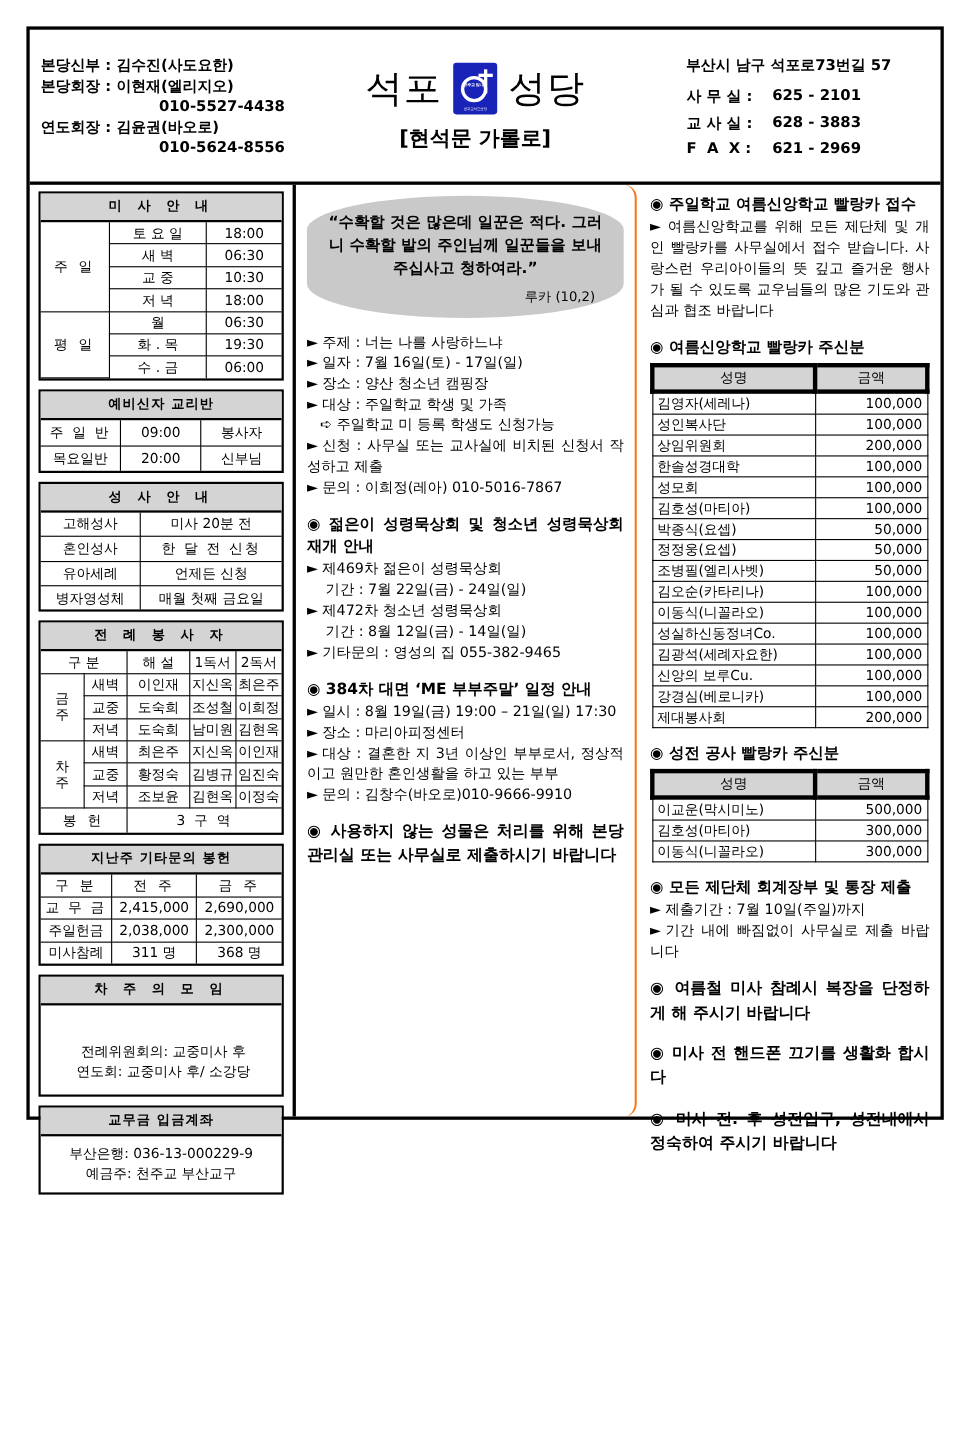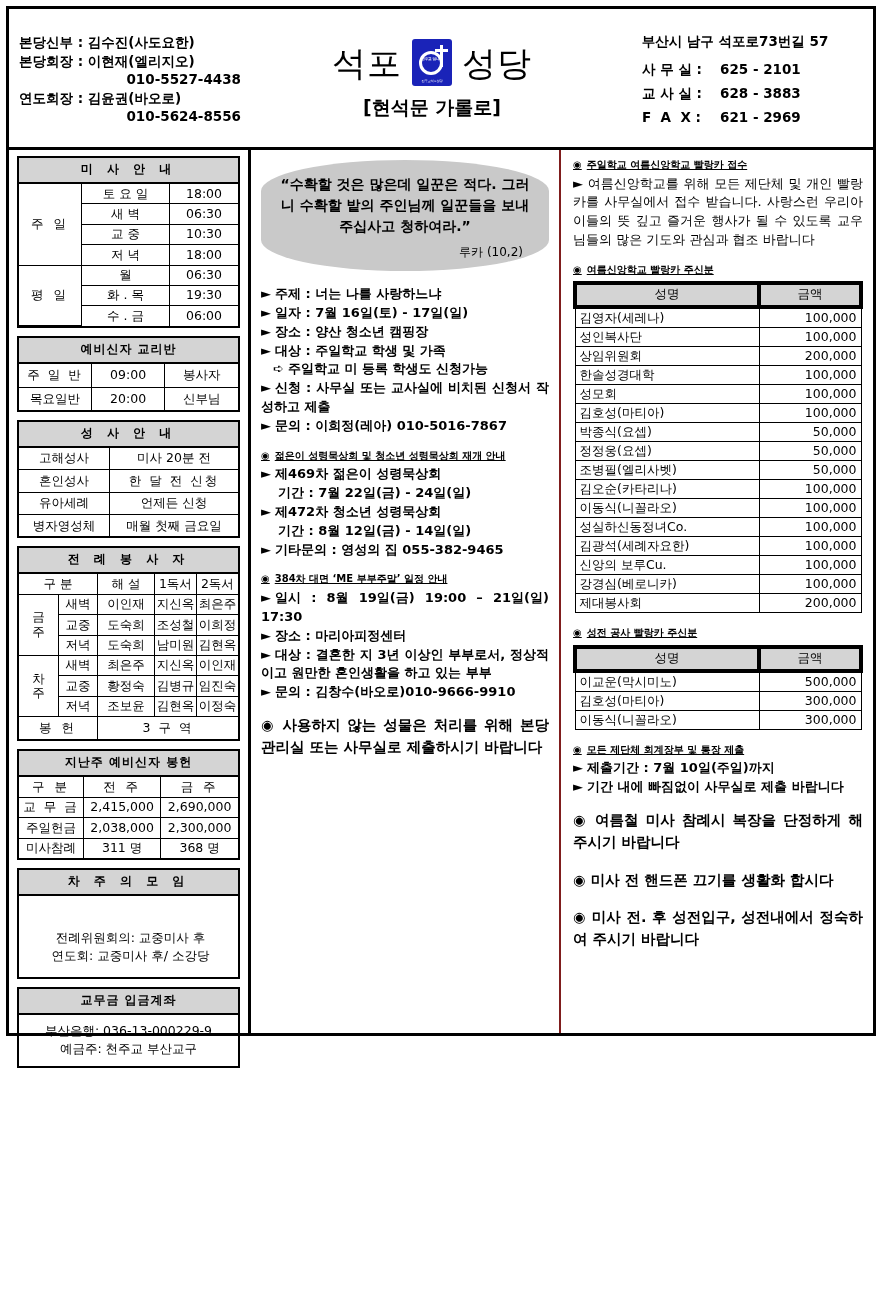--- a/index.html
+++ b/index.html
@@ -5,21 +5,21 @@
   html,body{margin:0;padding:0;background:#fff;}
   body{
     font-family:"DejaVu Sans","Liberation Sans",sans-serif;
     width:882px;height:1315px;
     -webkit-font-smoothing:none;
   }
   .page{
     position:relative;
     width:882px;height:1042px;
     box-sizing:border-box;
-    padding:6px;
+    padding:24px;
   }
   .outer{
     border:3px solid #000;
     width:100%;height:100%;
     box-sizing:border-box;
     display:flex;flex-direction:column;
   }
 
   
   .header{
@@ -121,22 +121,23 @@
   }
   .col-left{
     width:242px;
     box-sizing:border-box;
     border-right:3px solid #000;
     padding:6px 8px 4px 8px;
   }
   .col-mid{
     width:310px;
     box-sizing:border-box;
-    border-right:2px solid #7f1d1d;
+    border-right:2px solid #f97316;
     padding:8px 10px 4px 10px;
+    border-radius:12px;
   }
   .col-right{
     flex:1;
     box-sizing:border-box;
     padding:8px 10px 4px 12px;
   }
 
   
   .box{
     border:2px solid #000;
@@ -200,35 +201,33 @@
     line-height:1.5;
   }
   .verse .ref{
     text-align:right;
     font-size:12px;font-weight:normal;
     margin-top:6px;
     padding-right:10px;
   }
   .sec{margin-bottom:13px;}
   .sec-head{
-    font-size:10px;font-weight:bold;
+    font-size:14px;font-weight:bold;
     line-height:1.45;
     text-align:justify;
     text-align-last:left;
     margin-bottom:2px;
-    text-decoration:underline;
   }
   .sec-head .bul{margin-right:5px;}
   .it{
     font-size:13px;
     line-height:1.45;
     text-align:justify;
     text-align-last:left;
     margin:0;
-    font-weight:bold;
   }
   .it .ar{margin-right:4px;}
   .it.ind{padding-left:17px;}
   .it.ind2{padding-left:12px;}
   .para{
     font-size:13px;line-height:1.45;
     text-align:justify;text-align-last:left;
     margin:0;
   }
   .notice{
@@ -445,21 +444,21 @@
           </tr>
           <tr>
             <td colspan="2" class="sp3" style="padding:4px 0">봉    헌</td>
             <td colspan="3" class="sp2" style="padding:4px 0">3 구 역</td>
           </tr>
         </tbody>
             </table>
       </div>
 
       <div class="box">
-        <div class="box-title tight">지난주 예비신자 봉헌</div>
+        <div class="box-title tight">지난주 기타문의 봉헌</div>
         <table class="t">
           <tbody>
                 <tr>
             <td style="width:62px" class="sp3">구    분</td>
             <td class="sp3">전    주</td>
             <td class="sp3">금    주</td>
           </tr>
           <tr>
             <td class="sp2">교 무 금</td>
             <td>2,415,000</td>

